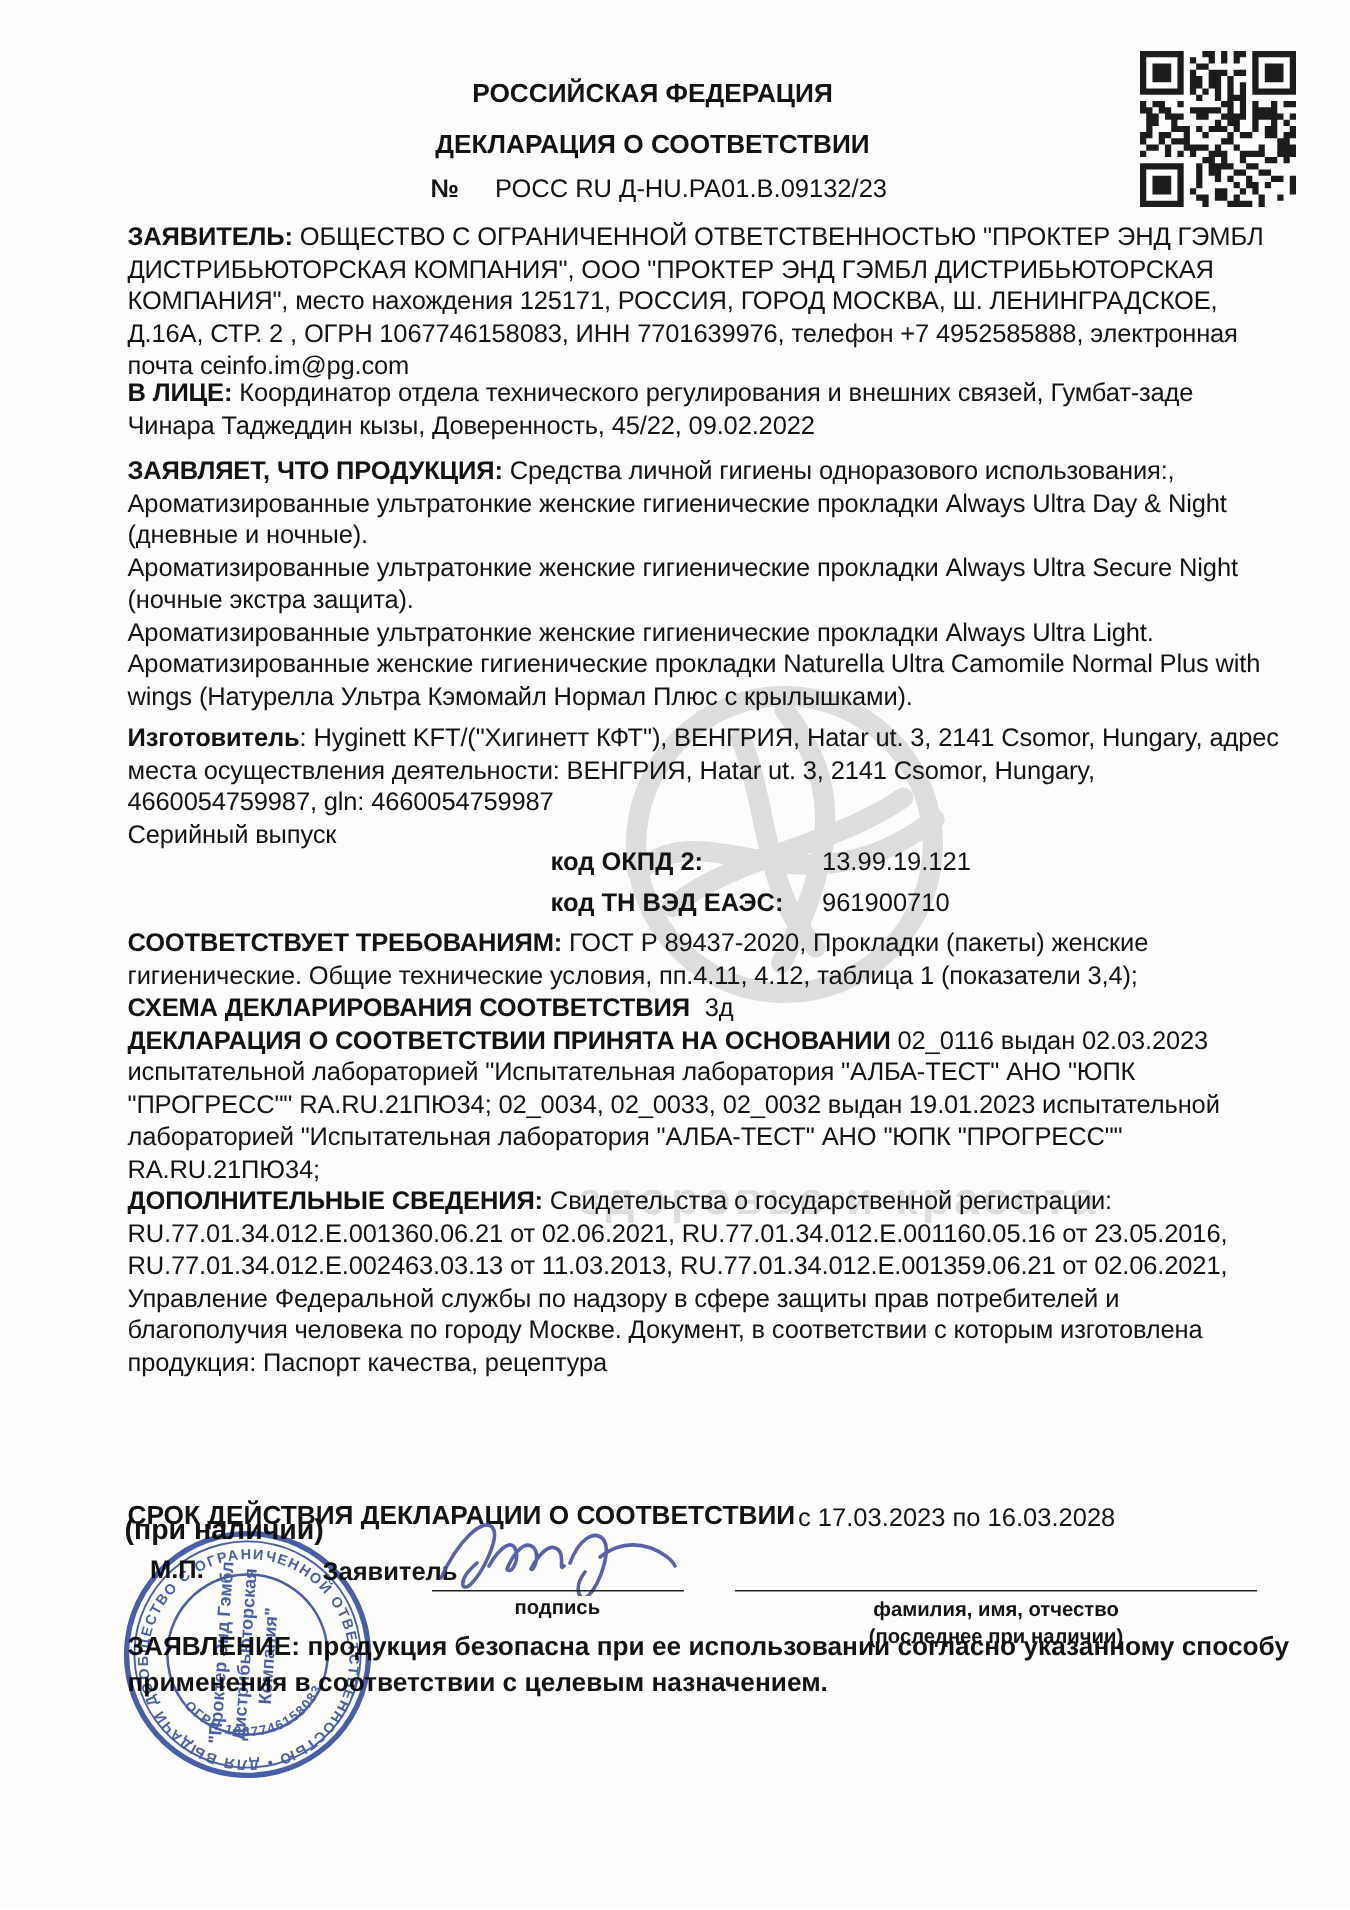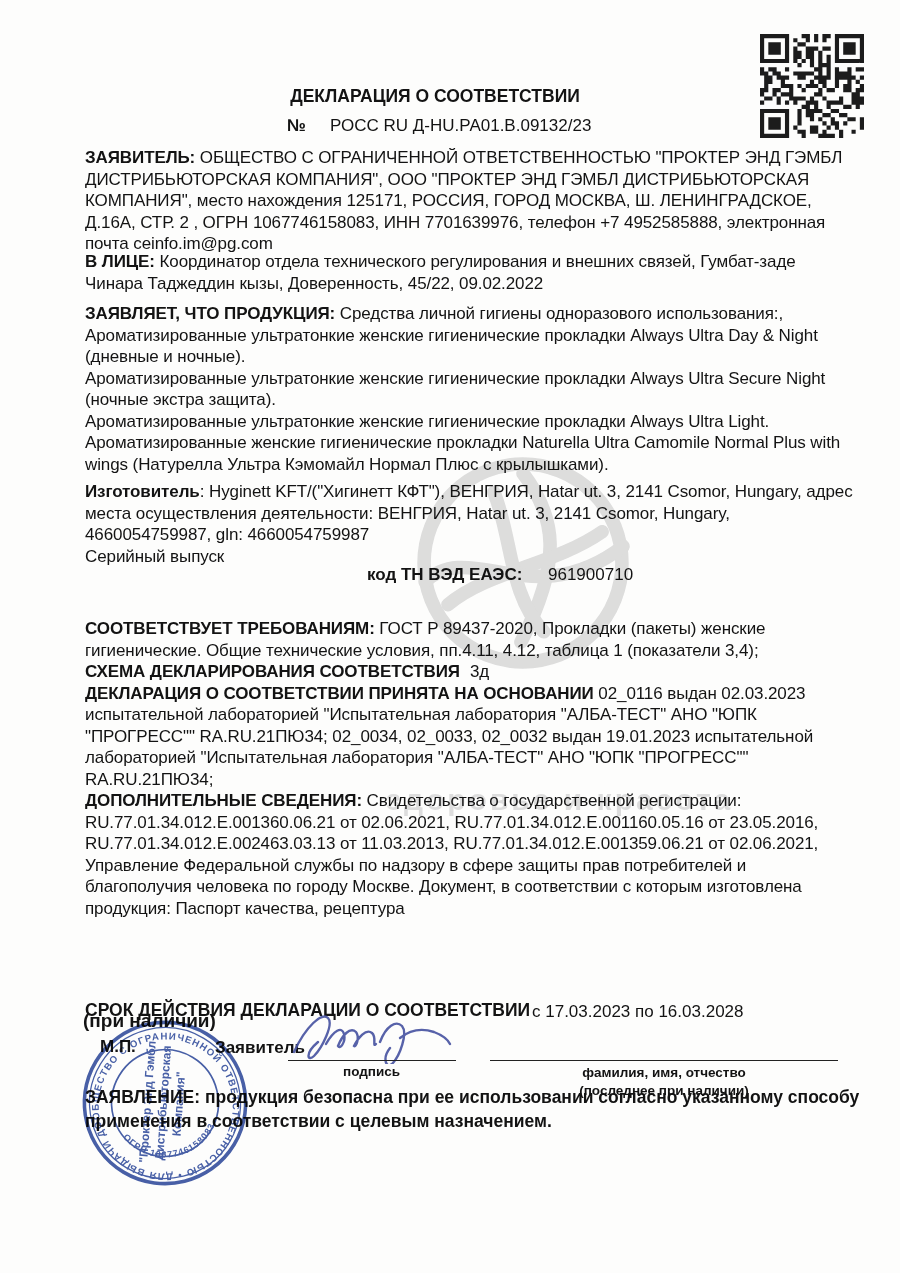--- a/index.html
+++ b/index.html
@@ -61,20 +61,21 @@
       <path d="M26,138 C70,96 130,170 216,104"></path>
       <path d="M92,52 C110,96 106,150 140,186"></path>
     </g>
   </svg>
   <div class="wm-small">здоровье и красота</div>
 
   <div class="qr" id="qr"><svg viewBox="0 0 104 104" width="104" height="104">
         <path d="M0.00,0.00h4.16v4.16h-4.16zM4.16,0.00h4.16v4.16h-4.16zM8.32,0.00h4.16v4.16h-4.16zM12.48,0.00h4.16v4.16h-4.16zM16.64,0.00h4.16v4.16h-4.16zM20.80,0.00h4.16v4.16h-4.16zM24.96,0.00h4.16v4.16h-4.16zM41.60,0.00h4.16v4.16h-4.16zM45.76,0.00h4.16v4.16h-4.16zM54.08,0.00h4.16v4.16h-4.16zM62.40,0.00h4.16v4.16h-4.16zM66.56,0.00h4.16v4.16h-4.16zM74.88,0.00h4.16v4.16h-4.16zM79.04,0.00h4.16v4.16h-4.16zM83.20,0.00h4.16v4.16h-4.16zM87.36,0.00h4.16v4.16h-4.16zM91.52,0.00h4.16v4.16h-4.16zM95.68,0.00h4.16v4.16h-4.16zM99.84,0.00h4.16v4.16h-4.16zM0.00,4.16h4.16v4.16h-4.16zM24.96,4.16h4.16v4.16h-4.16zM33.28,4.16h4.16v4.16h-4.16zM45.76,4.16h4.16v4.16h-4.16zM54.08,4.16h4.16v4.16h-4.16zM62.40,4.16h4.16v4.16h-4.16zM74.88,4.16h4.16v4.16h-4.16zM99.84,4.16h4.16v4.16h-4.16zM0.00,8.32h4.16v4.16h-4.16zM8.32,8.32h4.16v4.16h-4.16zM12.48,8.32h4.16v4.16h-4.16zM16.64,8.32h4.16v4.16h-4.16zM24.96,8.32h4.16v4.16h-4.16zM37.44,8.32h4.16v4.16h-4.16zM41.60,8.32h4.16v4.16h-4.16zM74.88,8.32h4.16v4.16h-4.16zM83.20,8.32h4.16v4.16h-4.16zM87.36,8.32h4.16v4.16h-4.16zM91.52,8.32h4.16v4.16h-4.16zM99.84,8.32h4.16v4.16h-4.16zM0.00,12.48h4.16v4.16h-4.16zM8.32,12.48h4.16v4.16h-4.16zM12.48,12.48h4.16v4.16h-4.16zM16.64,12.48h4.16v4.16h-4.16zM24.96,12.48h4.16v4.16h-4.16zM33.28,12.48h4.16v4.16h-4.16zM45.76,12.48h4.16v4.16h-4.16zM49.92,12.48h4.16v4.16h-4.16zM54.08,12.48h4.16v4.16h-4.16zM62.40,12.48h4.16v4.16h-4.16zM66.56,12.48h4.16v4.16h-4.16zM74.88,12.48h4.16v4.16h-4.16zM83.20,12.48h4.16v4.16h-4.16zM87.36,12.48h4.16v4.16h-4.16zM91.52,12.48h4.16v4.16h-4.16zM99.84,12.48h4.16v4.16h-4.16zM0.00,16.64h4.16v4.16h-4.16zM8.32,16.64h4.16v4.16h-4.16zM12.48,16.64h4.16v4.16h-4.16zM16.64,16.64h4.16v4.16h-4.16zM24.96,16.64h4.16v4.16h-4.16zM33.28,16.64h4.16v4.16h-4.16zM37.44,16.64h4.16v4.16h-4.16zM45.76,16.64h4.16v4.16h-4.16zM49.92,16.64h4.16v4.16h-4.16zM58.24,16.64h4.16v4.16h-4.16zM74.88,16.64h4.16v4.16h-4.16zM83.20,16.64h4.16v4.16h-4.16zM87.36,16.64h4.16v4.16h-4.16zM91.52,16.64h4.16v4.16h-4.16zM99.84,16.64h4.16v4.16h-4.16zM0.00,20.80h4.16v4.16h-4.16zM24.96,20.80h4.16v4.16h-4.16zM33.28,20.80h4.16v4.16h-4.16zM37.44,20.80h4.16v4.16h-4.16zM45.76,20.80h4.16v4.16h-4.16zM49.92,20.80h4.16v4.16h-4.16zM58.24,20.80h4.16v4.16h-4.16zM66.56,20.80h4.16v4.16h-4.16zM74.88,20.80h4.16v4.16h-4.16zM99.84,20.80h4.16v4.16h-4.16zM0.00,24.96h4.16v4.16h-4.16zM4.16,24.96h4.16v4.16h-4.16zM8.32,24.96h4.16v4.16h-4.16zM12.48,24.96h4.16v4.16h-4.16zM16.64,24.96h4.16v4.16h-4.16zM20.80,24.96h4.16v4.16h-4.16zM24.96,24.96h4.16v4.16h-4.16zM33.28,24.96h4.16v4.16h-4.16zM41.60,24.96h4.16v4.16h-4.16zM49.92,24.96h4.16v4.16h-4.16zM58.24,24.96h4.16v4.16h-4.16zM66.56,24.96h4.16v4.16h-4.16zM74.88,24.96h4.16v4.16h-4.16zM79.04,24.96h4.16v4.16h-4.16zM83.20,24.96h4.16v4.16h-4.16zM87.36,24.96h4.16v4.16h-4.16zM91.52,24.96h4.16v4.16h-4.16zM95.68,24.96h4.16v4.16h-4.16zM99.84,24.96h4.16v4.16h-4.16zM37.44,29.12h4.16v4.16h-4.16zM49.92,29.12h4.16v4.16h-4.16zM58.24,29.12h4.16v4.16h-4.16zM62.40,29.12h4.16v4.16h-4.16zM66.56,29.12h4.16v4.16h-4.16zM0.00,33.28h4.16v4.16h-4.16zM8.32,33.28h4.16v4.16h-4.16zM12.48,33.28h4.16v4.16h-4.16zM24.96,33.28h4.16v4.16h-4.16zM54.08,33.28h4.16v4.16h-4.16zM58.24,33.28h4.16v4.16h-4.16zM66.56,33.28h4.16v4.16h-4.16zM74.88,33.28h4.16v4.16h-4.16zM87.36,33.28h4.16v4.16h-4.16zM95.68,33.28h4.16v4.16h-4.16zM99.84,33.28h4.16v4.16h-4.16zM0.00,37.44h4.16v4.16h-4.16zM4.16,37.44h4.16v4.16h-4.16zM12.48,37.44h4.16v4.16h-4.16zM16.64,37.44h4.16v4.16h-4.16zM33.28,37.44h4.16v4.16h-4.16zM37.44,37.44h4.16v4.16h-4.16zM41.60,37.44h4.16v4.16h-4.16zM45.76,37.44h4.16v4.16h-4.16zM49.92,37.44h4.16v4.16h-4.16zM58.24,37.44h4.16v4.16h-4.16zM66.56,37.44h4.16v4.16h-4.16zM74.88,37.44h4.16v4.16h-4.16zM79.04,37.44h4.16v4.16h-4.16zM83.20,37.44h4.16v4.16h-4.16zM87.36,37.44h4.16v4.16h-4.16zM4.16,41.60h4.16v4.16h-4.16zM8.32,41.60h4.16v4.16h-4.16zM16.64,41.60h4.16v4.16h-4.16zM20.80,41.60h4.16v4.16h-4.16zM24.96,41.60h4.16v4.16h-4.16zM37.44,41.60h4.16v4.16h-4.16zM41.60,41.60h4.16v4.16h-4.16zM54.08,41.60h4.16v4.16h-4.16zM58.24,41.60h4.16v4.16h-4.16zM62.40,41.60h4.16v4.16h-4.16zM66.56,41.60h4.16v4.16h-4.16zM74.88,41.60h4.16v4.16h-4.16zM79.04,41.60h4.16v4.16h-4.16zM83.20,41.60h4.16v4.16h-4.16zM87.36,41.60h4.16v4.16h-4.16zM91.52,41.60h4.16v4.16h-4.16zM99.84,41.60h4.16v4.16h-4.16zM4.16,45.76h4.16v4.16h-4.16zM8.32,45.76h4.16v4.16h-4.16zM20.80,45.76h4.16v4.16h-4.16zM49.92,45.76h4.16v4.16h-4.16zM58.24,45.76h4.16v4.16h-4.16zM62.40,45.76h4.16v4.16h-4.16zM74.88,45.76h4.16v4.16h-4.16zM87.36,45.76h4.16v4.16h-4.16zM95.68,45.76h4.16v4.16h-4.16zM4.16,49.92h4.16v4.16h-4.16zM20.80,49.92h4.16v4.16h-4.16zM24.96,49.92h4.16v4.16h-4.16zM29.12,49.92h4.16v4.16h-4.16zM37.44,49.92h4.16v4.16h-4.16zM45.76,49.92h4.16v4.16h-4.16zM49.92,49.92h4.16v4.16h-4.16zM54.08,49.92h4.16v4.16h-4.16zM62.40,49.92h4.16v4.16h-4.16zM74.88,49.92h4.16v4.16h-4.16zM83.20,49.92h4.16v4.16h-4.16zM87.36,49.92h4.16v4.16h-4.16zM99.84,49.92h4.16v4.16h-4.16zM0.00,54.08h4.16v4.16h-4.16zM4.16,54.08h4.16v4.16h-4.16zM12.48,54.08h4.16v4.16h-4.16zM16.64,54.08h4.16v4.16h-4.16zM29.12,54.08h4.16v4.16h-4.16zM41.60,54.08h4.16v4.16h-4.16zM58.24,54.08h4.16v4.16h-4.16zM66.56,54.08h4.16v4.16h-4.16zM70.72,54.08h4.16v4.16h-4.16zM83.20,54.08h4.16v4.16h-4.16zM87.36,54.08h4.16v4.16h-4.16zM95.68,54.08h4.16v4.16h-4.16zM99.84,54.08h4.16v4.16h-4.16zM0.00,58.24h4.16v4.16h-4.16zM12.48,58.24h4.16v4.16h-4.16zM20.80,58.24h4.16v4.16h-4.16zM24.96,58.24h4.16v4.16h-4.16zM29.12,58.24h4.16v4.16h-4.16zM54.08,58.24h4.16v4.16h-4.16zM58.24,58.24h4.16v4.16h-4.16zM91.52,58.24h4.16v4.16h-4.16zM95.68,58.24h4.16v4.16h-4.16zM4.16,62.40h4.16v4.16h-4.16zM8.32,62.40h4.16v4.16h-4.16zM16.64,62.40h4.16v4.16h-4.16zM29.12,62.40h4.16v4.16h-4.16zM33.28,62.40h4.16v4.16h-4.16zM37.44,62.40h4.16v4.16h-4.16zM41.60,62.40h4.16v4.16h-4.16zM49.92,62.40h4.16v4.16h-4.16zM62.40,62.40h4.16v4.16h-4.16zM79.04,62.40h4.16v4.16h-4.16zM91.52,62.40h4.16v4.16h-4.16zM95.68,62.40h4.16v4.16h-4.16zM99.84,62.40h4.16v4.16h-4.16zM0.00,66.56h4.16v4.16h-4.16zM16.64,66.56h4.16v4.16h-4.16zM24.96,66.56h4.16v4.16h-4.16zM33.28,66.56h4.16v4.16h-4.16zM45.76,66.56h4.16v4.16h-4.16zM49.92,66.56h4.16v4.16h-4.16zM54.08,66.56h4.16v4.16h-4.16zM66.56,66.56h4.16v4.16h-4.16zM70.72,66.56h4.16v4.16h-4.16zM74.88,66.56h4.16v4.16h-4.16zM79.04,66.56h4.16v4.16h-4.16zM91.52,66.56h4.16v4.16h-4.16zM95.68,66.56h4.16v4.16h-4.16zM99.84,66.56h4.16v4.16h-4.16zM41.60,70.72h4.16v4.16h-4.16zM45.76,70.72h4.16v4.16h-4.16zM54.08,70.72h4.16v4.16h-4.16zM66.56,70.72h4.16v4.16h-4.16zM83.20,70.72h4.16v4.16h-4.16zM87.36,70.72h4.16v4.16h-4.16zM95.68,70.72h4.16v4.16h-4.16zM0.00,74.88h4.16v4.16h-4.16zM4.16,74.88h4.16v4.16h-4.16zM8.32,74.88h4.16v4.16h-4.16zM12.48,74.88h4.16v4.16h-4.16zM16.64,74.88h4.16v4.16h-4.16zM20.80,74.88h4.16v4.16h-4.16zM24.96,74.88h4.16v4.16h-4.16zM37.44,74.88h4.16v4.16h-4.16zM45.76,74.88h4.16v4.16h-4.16zM49.92,74.88h4.16v4.16h-4.16zM54.08,74.88h4.16v4.16h-4.16zM58.24,74.88h4.16v4.16h-4.16zM70.72,74.88h4.16v4.16h-4.16zM74.88,74.88h4.16v4.16h-4.16zM0.00,79.04h4.16v4.16h-4.16zM24.96,79.04h4.16v4.16h-4.16zM37.44,79.04h4.16v4.16h-4.16zM45.76,79.04h4.16v4.16h-4.16zM49.92,79.04h4.16v4.16h-4.16zM62.40,79.04h4.16v4.16h-4.16zM66.56,79.04h4.16v4.16h-4.16zM79.04,79.04h4.16v4.16h-4.16zM83.20,79.04h4.16v4.16h-4.16zM0.00,83.20h4.16v4.16h-4.16zM8.32,83.20h4.16v4.16h-4.16zM12.48,83.20h4.16v4.16h-4.16zM16.64,83.20h4.16v4.16h-4.16zM24.96,83.20h4.16v4.16h-4.16zM37.44,83.20h4.16v4.16h-4.16zM49.92,83.20h4.16v4.16h-4.16zM58.24,83.20h4.16v4.16h-4.16zM70.72,83.20h4.16v4.16h-4.16zM87.36,83.20h4.16v4.16h-4.16zM91.52,83.20h4.16v4.16h-4.16zM99.84,83.20h4.16v4.16h-4.16zM0.00,87.36h4.16v4.16h-4.16zM8.32,87.36h4.16v4.16h-4.16zM12.48,87.36h4.16v4.16h-4.16zM16.64,87.36h4.16v4.16h-4.16zM24.96,87.36h4.16v4.16h-4.16zM37.44,87.36h4.16v4.16h-4.16zM62.40,87.36h4.16v4.16h-4.16zM70.72,87.36h4.16v4.16h-4.16zM74.88,87.36h4.16v4.16h-4.16zM83.20,87.36h4.16v4.16h-4.16zM99.84,87.36h4.16v4.16h-4.16zM0.00,91.52h4.16v4.16h-4.16zM8.32,91.52h4.16v4.16h-4.16zM12.48,91.52h4.16v4.16h-4.16zM16.64,91.52h4.16v4.16h-4.16zM24.96,91.52h4.16v4.16h-4.16zM33.28,91.52h4.16v4.16h-4.16zM49.92,91.52h4.16v4.16h-4.16zM54.08,91.52h4.16v4.16h-4.16zM66.56,91.52h4.16v4.16h-4.16zM74.88,91.52h4.16v4.16h-4.16zM99.84,91.52h4.16v4.16h-4.16zM0.00,95.68h4.16v4.16h-4.16zM24.96,95.68h4.16v4.16h-4.16zM37.44,95.68h4.16v4.16h-4.16zM41.60,95.68h4.16v4.16h-4.16zM49.92,95.68h4.16v4.16h-4.16zM54.08,95.68h4.16v4.16h-4.16zM62.40,95.68h4.16v4.16h-4.16zM79.04,95.68h4.16v4.16h-4.16zM91.52,95.68h4.16v4.16h-4.16zM0.00,99.84h4.16v4.16h-4.16zM4.16,99.84h4.16v4.16h-4.16zM8.32,99.84h4.16v4.16h-4.16zM12.48,99.84h4.16v4.16h-4.16zM16.64,99.84h4.16v4.16h-4.16zM20.80,99.84h4.16v4.16h-4.16zM24.96,99.84h4.16v4.16h-4.16zM41.60,99.84h4.16v4.16h-4.16zM58.24,99.84h4.16v4.16h-4.16zM62.40,99.84h4.16v4.16h-4.16zM66.56,99.84h4.16v4.16h-4.16zM70.72,99.84h4.16v4.16h-4.16zM79.04,99.84h4.16v4.16h-4.16z" fill="#1c1c1c"></path>
       </svg></div>
 
+  <p class="hdr-country center b z1">РОССИЙСКАЯ ФЕДЕРАЦИЯ</p>
   <p class="hdr-title center b z1">ДЕКЛАРАЦИЯ О СООТВЕТСТВИИ</p>
   <span class="hdr-numrow b z1">№</span>
   <span class="hdr-num z1">РОСС RU Д-HU.РА01.В.09132/23</span>
 
   <div class="sec z1" style="top:147px;">
     <p><span class="b">ЗАЯВИТЕЛЬ:</span>
        <span>ОБЩЕСТВО С ОГРАНИЧЕННОЙ ОТВЕТСТВЕННОСТЬЮ "ПРОКТЕР ЭНД ГЭМБЛ ДИСТРИБЬЮТОРСКАЯ КОМПАНИЯ", ООО "ПРОКТЕР ЭНД ГЭМБЛ ДИСТРИБЬЮТОРСКАЯ КОМПАНИЯ", место нахождения 125171, РОССИЯ, ГОРОД МОСКВА, Ш. ЛЕНИНГРАДСКОЕ, Д.16А, СТР. 2 , ОГРН 1067746158083, ИНН 7701639976, телефон +7 4952585888, электронная почта ceinfo.im@pg.com</span></p>
   </div>
 
   <div class="sec z1" style="top:251px;">
@@ -90,20 +91,21 @@
     <div>Ароматизированные ультратонкие женские гигиенические прокладки Always Ultra Light.</div>
     <div>Ароматизированные женские гигиенические прокладки Naturella Ultra Camomile Normal Plus with wings (Натурелла Ультра Кэмомайл Нормал Плюс с крылышками).</div>
   </div>
 
   <div class="sec z1" style="top:481px;">
     <p><span class="b">Изготовитель</span><span>: Hyginett KFT/("Хигинетт КФТ"), ВЕНГРИЯ, Hatar ut. 3, 2141 Csomor, Hungary, адрес места осуществления деятельности: ВЕНГРИЯ, Hatar ut. 3, 2141 Csomor, Hungary, 4660054759987, gln: 4660054759987</span></p>
     <div>Серийный выпуск</div>
   </div>
 
   <div class="codes z1">
+    <div><span class="lbl">код ОКПД 2:</span><span>13.99.19.121</span></div>
     <div><span class="lbl">код ТН ВЭД ЕАЭС:</span><span>961900710</span></div>
   </div>
 
   <div class="sec flow z1">
     <p><span class="b">СООТВЕТСТВУЕТ ТРЕБОВАНИЯМ:</span>
        <span>ГОСТ Р 89437-2020, Прокладки (пакеты) женские гигиенические. Общие технические условия, пп.4.11, 4.12, таблица 1 (показатели 3,4);</span></p>
     <p><span class="b">СХЕМА ДЕКЛАРИРОВАНИЯ СООТВЕТСТВИЯ</span><span class="gap8"></span><span>3д</span></p>
     <p><span class="b">ДЕКЛАРАЦИЯ О СООТВЕТСТВИИ ПРИНЯТА НА ОСНОВАНИИ</span>
        <span>02_0116 выдан 02.03.2023 испытательной лабораторией "Испытательная лаборатория "АЛБА-ТЕСТ" АНО "ЮПК "ПРОГРЕСС"" RA.RU.21ПЮ34; 02_0034, 02_0033, 02_0032 выдан 19.01.2023 испытательной лабораторией "Испытательная лаборатория "АЛБА-ТЕСТ" АНО "ЮПК "ПРОГРЕСС"" RA.RU.21ПЮ34;</span></p>
     <p><span class="b">ДОПОЛНИТЕЛЬНЫЕ СВЕДЕНИЯ:</span>

